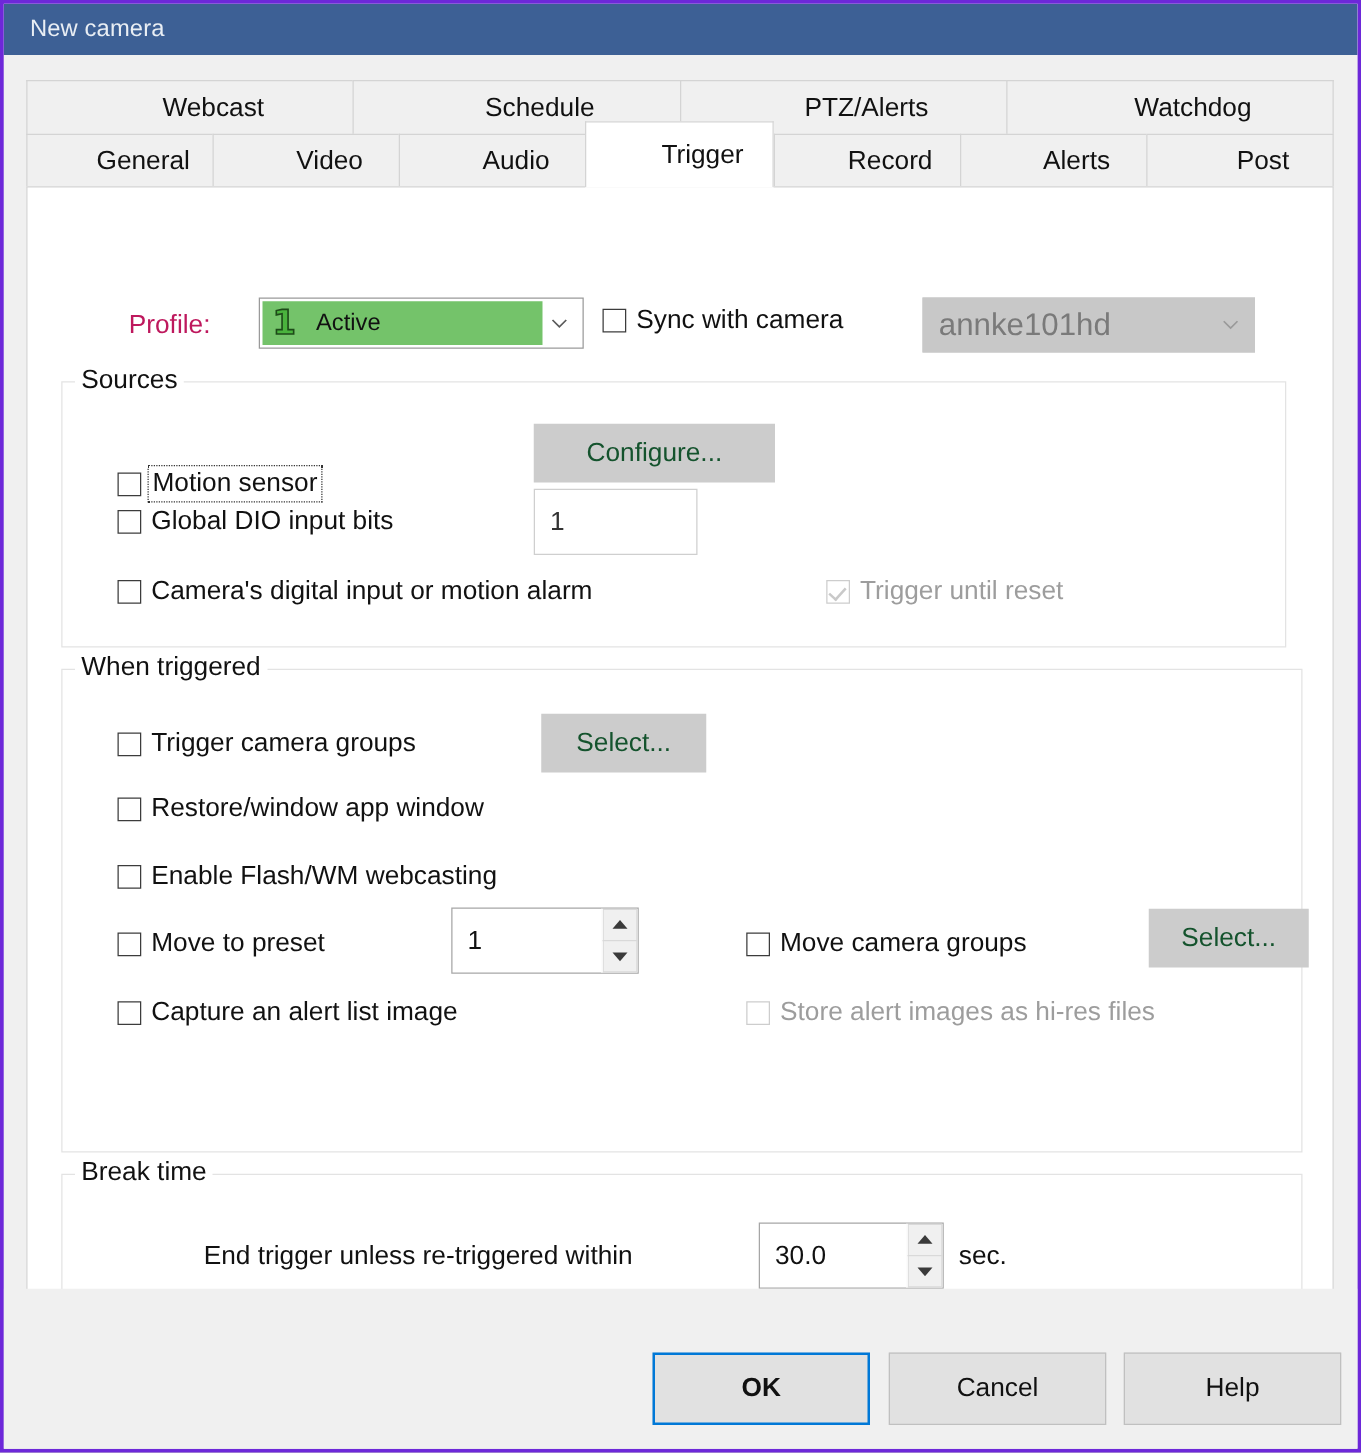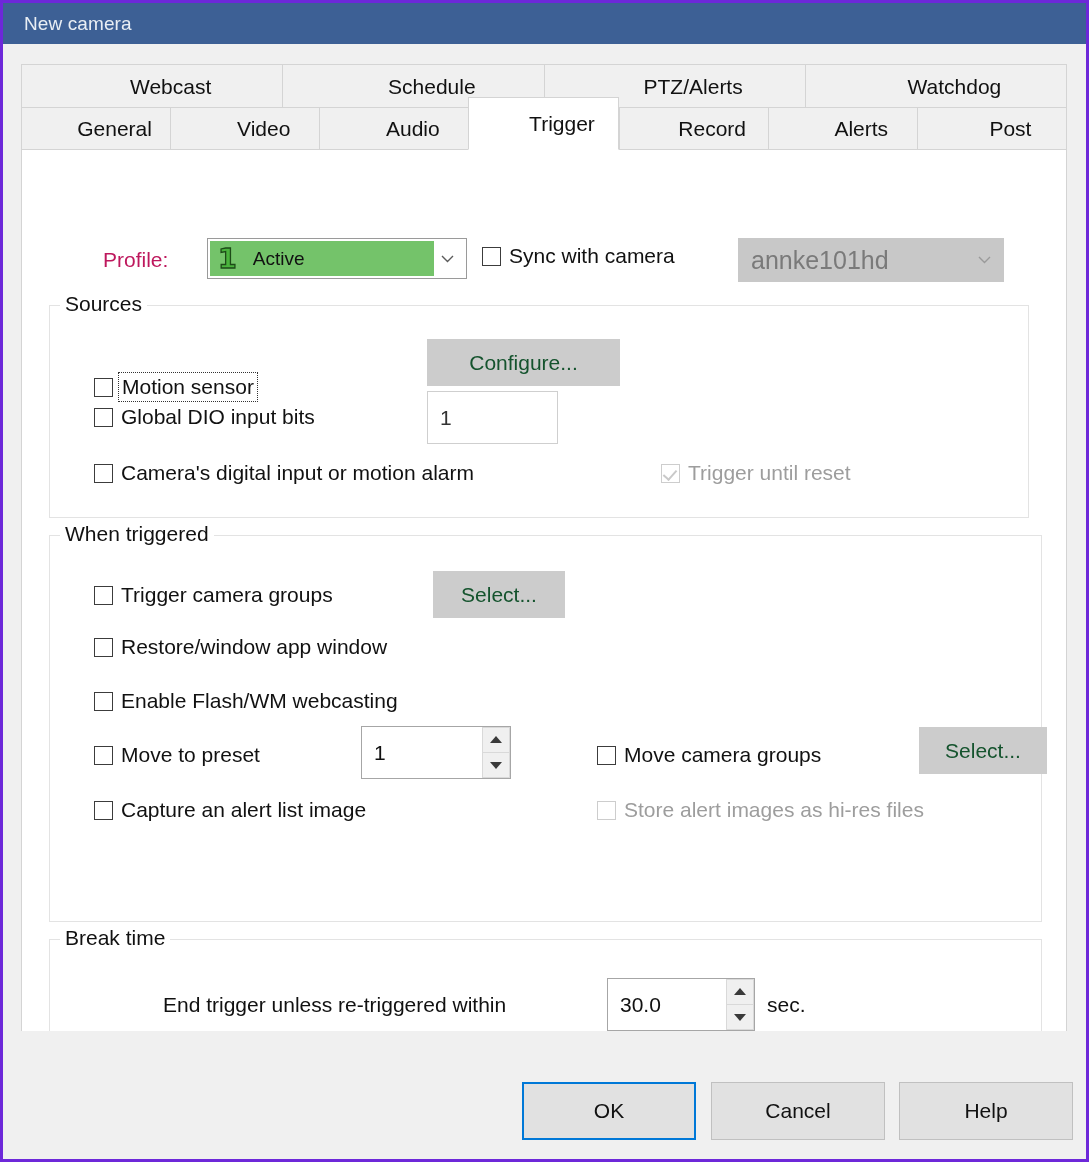--- a/index.html
+++ b/index.html
@@ -332,20 +332,21 @@
     box-sizing: border-box;
     display: flex;
     align-items: center;
     justify-content: center;
     font-size: 21px;
     color: #111;
     cursor: default;
   }
   .fbtn.default {
     border: 2px solid #0078d7;
+    font-weight: bold;
   }
 </style>
 </head>
 <body>
 
 <div class="window">
 
   <div class="titlebar">
     <span class="titlebar-text">New camera</span>
   </div>

